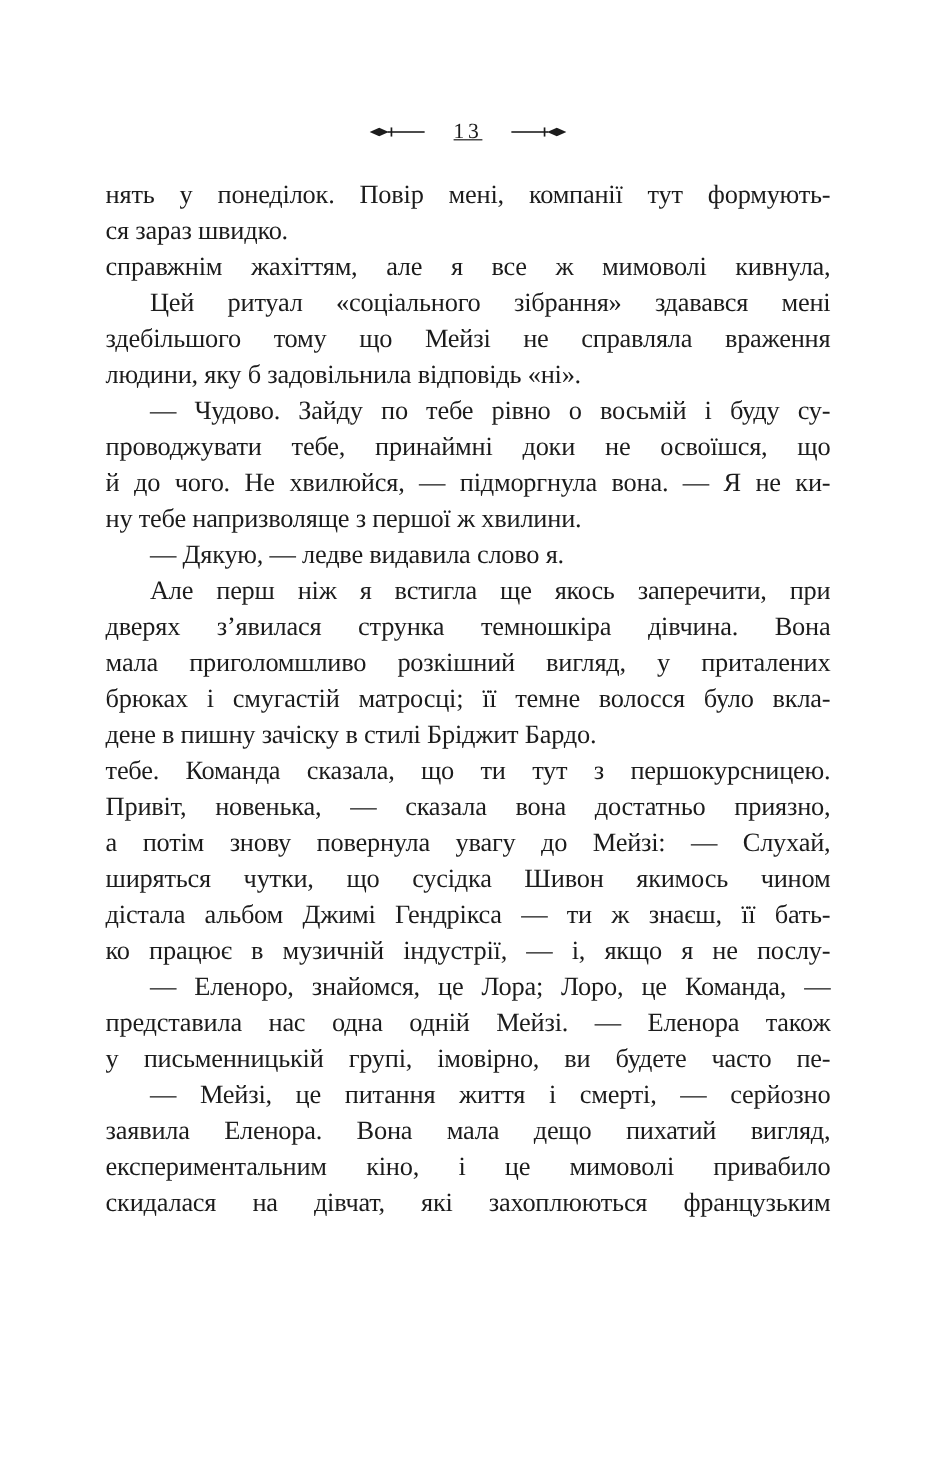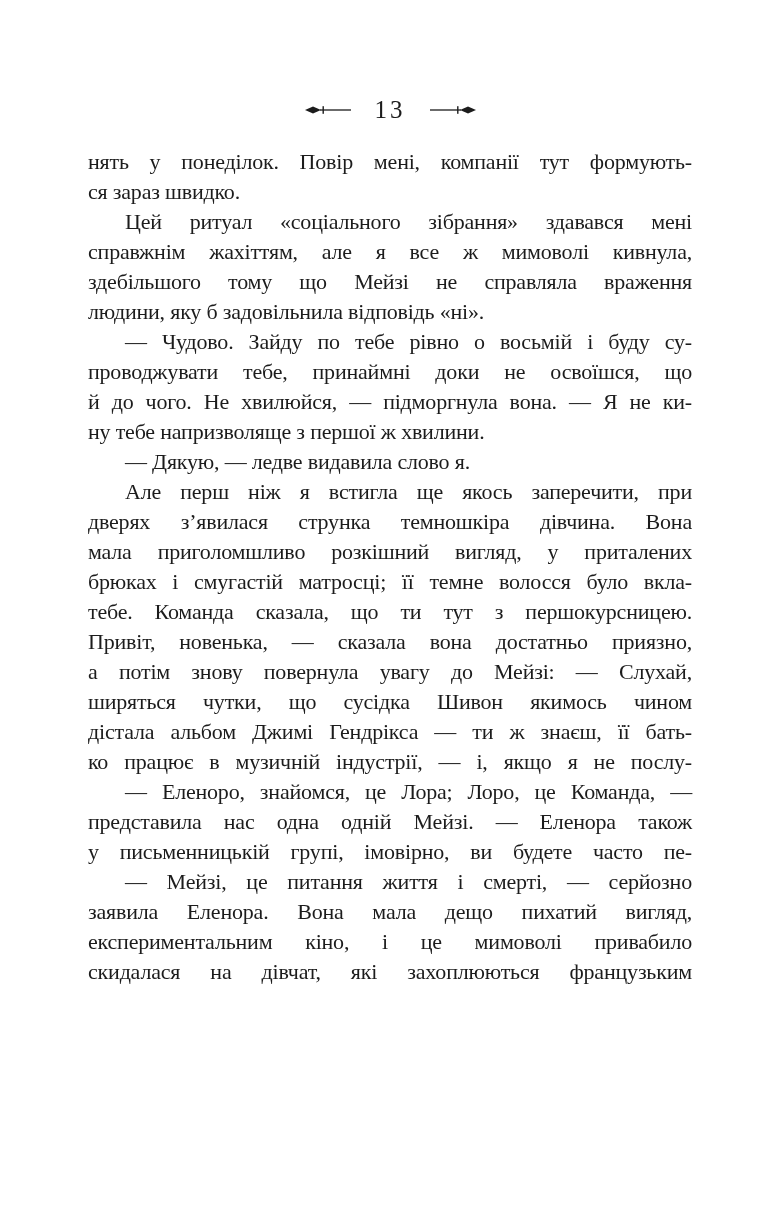--- a/index.html
+++ b/index.html
@@ -20,25 +20,26 @@
     top: 94px;
     left: 88px;
     width: 604px;
     height: 32px;
     display: flex;
     align-items: center;
     justify-content: center;
     gap: 24px;
   }
   .page-number {
-    font-size: 25px;
+    font-size: 18px;
     letter-spacing: 3px;
     color: #1c1c1c;
     line-height: 1;
     padding-bottom: 2px;
+    text-decoration: underline;
   }
   .flourish {
     display: block;
     width: 46px;
     height: 12px;
   }
   .page-text {
     position: absolute;
     left: 88px;
     top: 147px;
@@ -75,33 +76,34 @@
   <svg class="flourish" viewBox="0 0 46 12" xmlns="http://www.w3.org/2000/svg" aria-hidden="true" style="transform: scaleX(-1);">
     <path d="M0 6 L8 2.4 L16 6 L8 9.6 Z" fill="#1c1c1c"></path>
     <rect x="17.5" y="2.2" width="1.4" height="7.6" fill="#1c1c1c"></rect>
     <rect x="15" y="5.35" width="31" height="1.3" fill="#1c1c1c"></rect>
   </svg>
 </div>
 
 <div class="page-text">
     <div class="line">нять у понеділок. Повір мені, компанії тут формують-</div>
     <div class="line para-end">ся зараз швидко.</div>
+    <div class="line">справжнім жахіттям, але я все ж мимоволі кивнула,</div>
     <div class="line indent">Цей ритуал «соціального зібрання» здавався мені</div>
-    <div class="line">справжнім жахіттям, але я все ж мимоволі кивнула,</div>
     <div class="line">здебільшого тому що Мейзі не справляла враження</div>
     <div class="line para-end">людини, яку б задовільнила відповідь «ні».</div>
     <div class="line indent">— Чудово. Зайду по тебе рівно о восьмій і буду су-</div>
     <div class="line">проводжувати тебе, принаймні доки не освоїшся, що</div>
     <div class="line">й до чого. Не хвилюйся, — підморгнула вона. — Я не ки-</div>
     <div class="line para-end">ну тебе напризволяще з першої ж хвилини.</div>
     <div class="line indent para-end">— Дякую, — ледве видавила слово я.</div>
     <div class="line indent">Але перш ніж я встигла ще якось заперечити, при</div>
     <div class="line">дверях з’явилася струнка темношкіра дівчина. Вона</div>
     <div class="line">мала приголомшливо розкішний вигляд, у приталених</div>
     <div class="line">брюках і смугастій матросці; її темне волосся було вкла-</div>
+    <div class="line para-end">дене в пишну зачіску в стилі Бріджит Бардо.</div>
     <div class="line">тебе. Команда сказала, що ти тут з першокурсницею.</div>
     <div class="line">Привіт, новенька, — сказала вона достатньо приязно,</div>
     <div class="line">а потім знову повернула увагу до Мейзі: — Слухай,</div>
     <div class="line">ширяться чутки, що сусідка Шивон якимось чином</div>
     <div class="line">дістала альбом Джимі Гендрікса — ти ж знаєш, її бать-</div>
     <div class="line">ко працює в музичній індустрії, — і, якщо я не послу-</div>
     <div class="line indent">— Еленоро, знайомся, це Лора; Лоро, це Команда, —</div>
     <div class="line">представила нас одна одній Мейзі. — Еленора також</div>
     <div class="line">у письменницькій групі, імовірно, ви будете часто пе-</div>
     <div class="line indent">— Мейзі, це питання життя і смерті, — серйозно</div>

